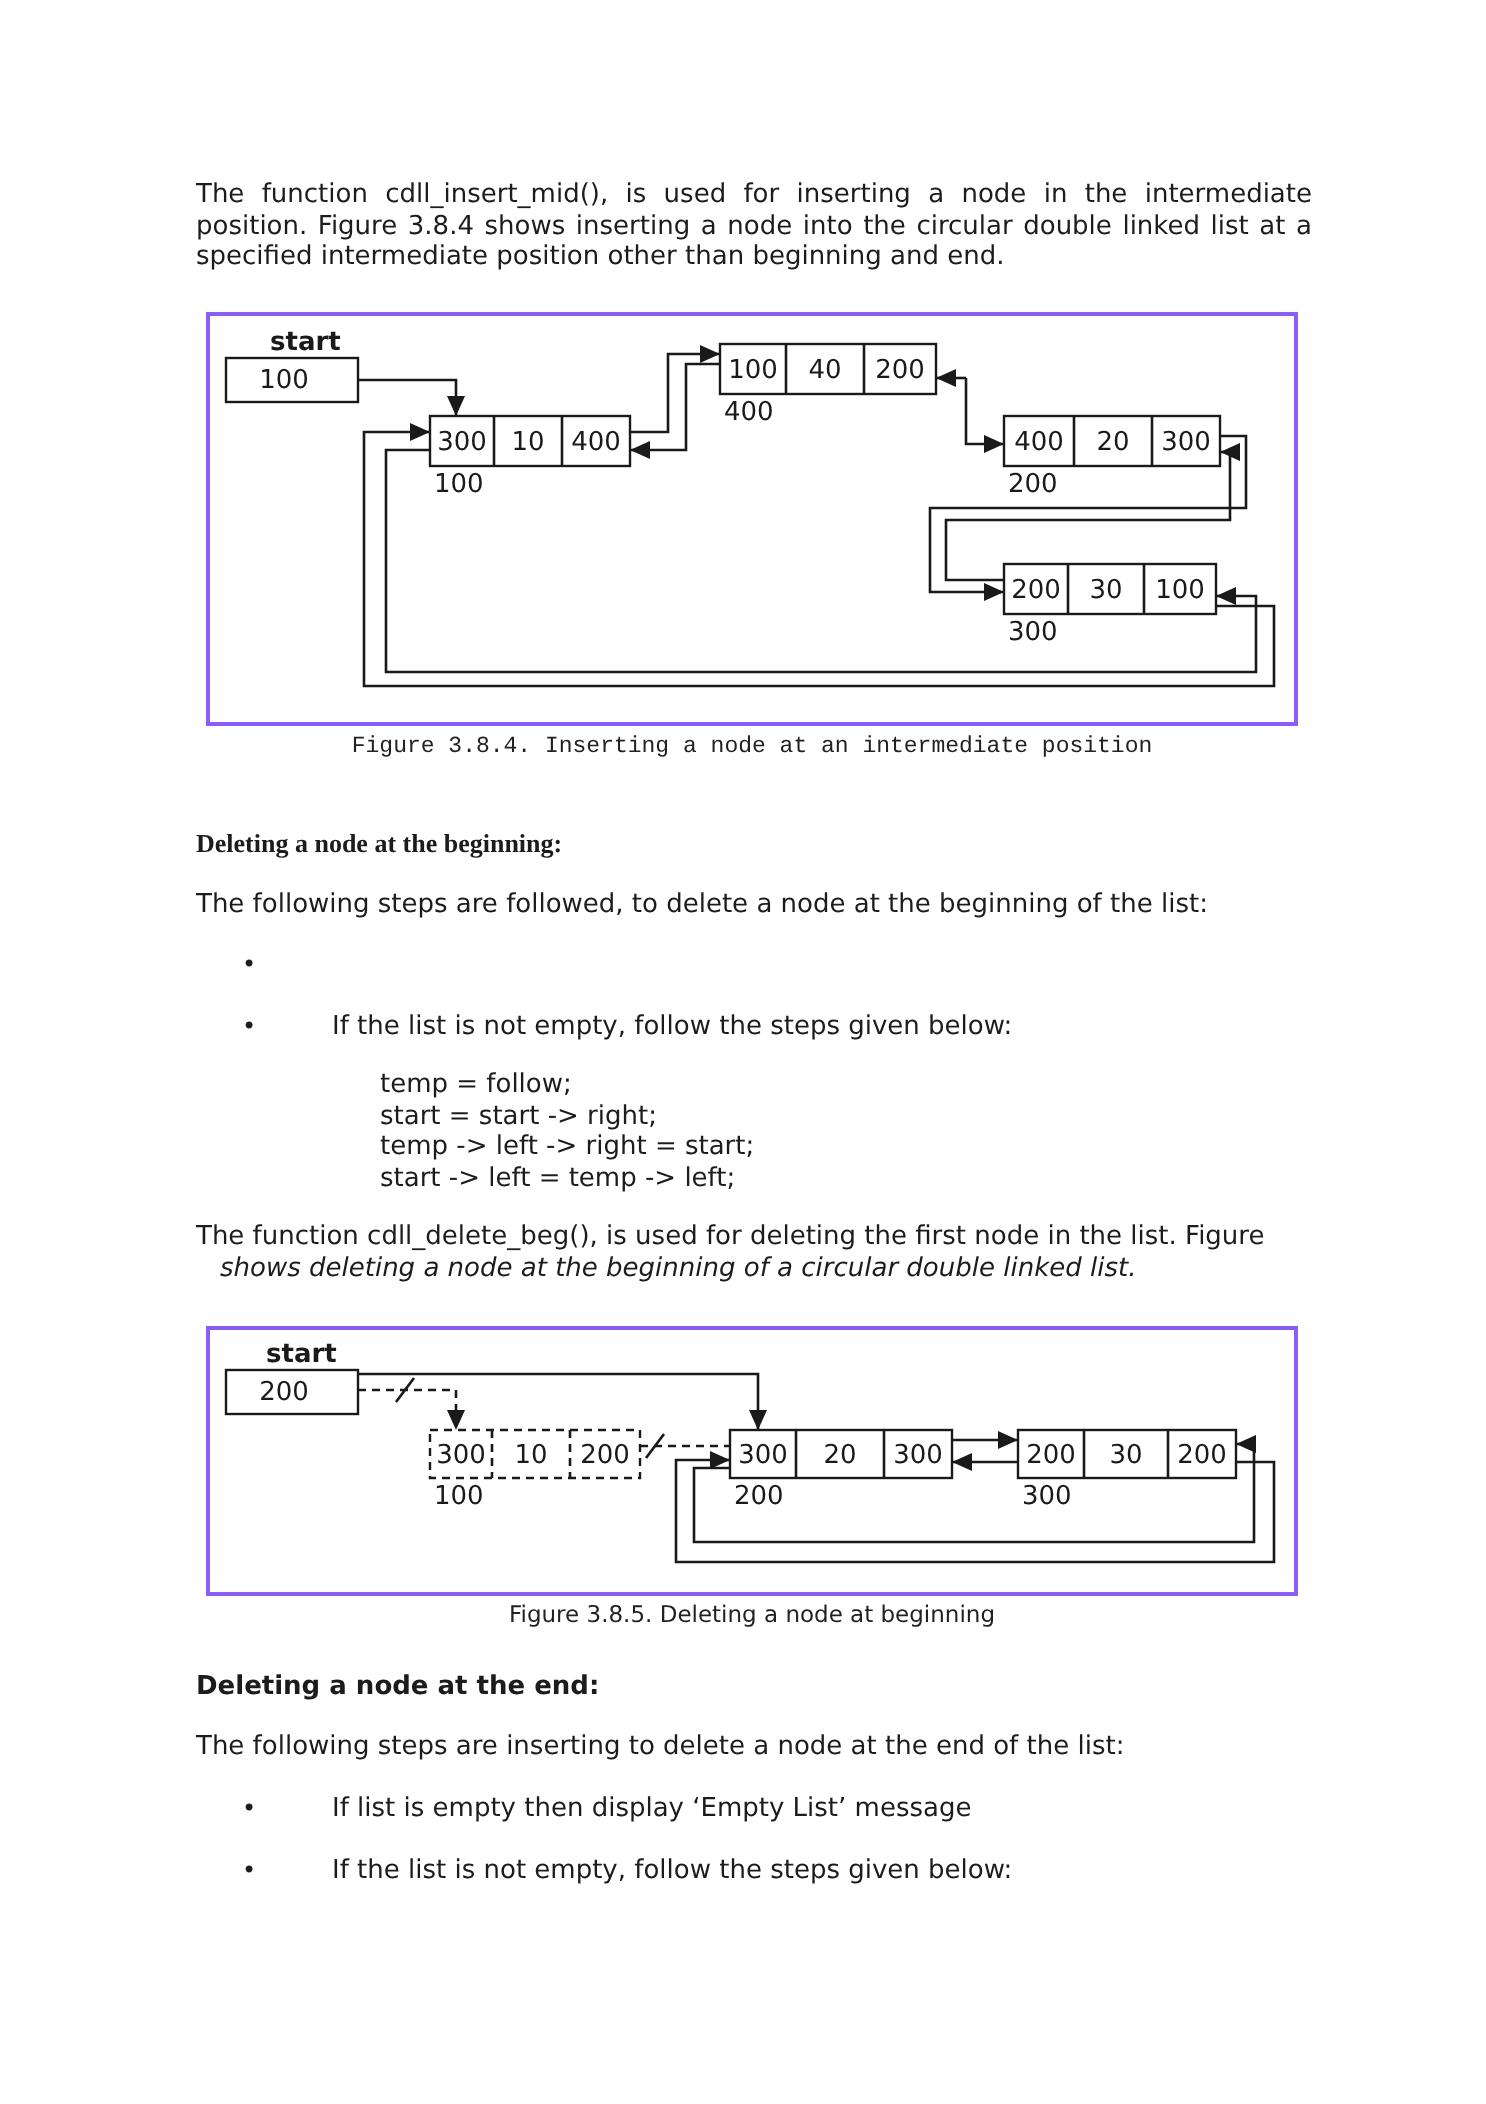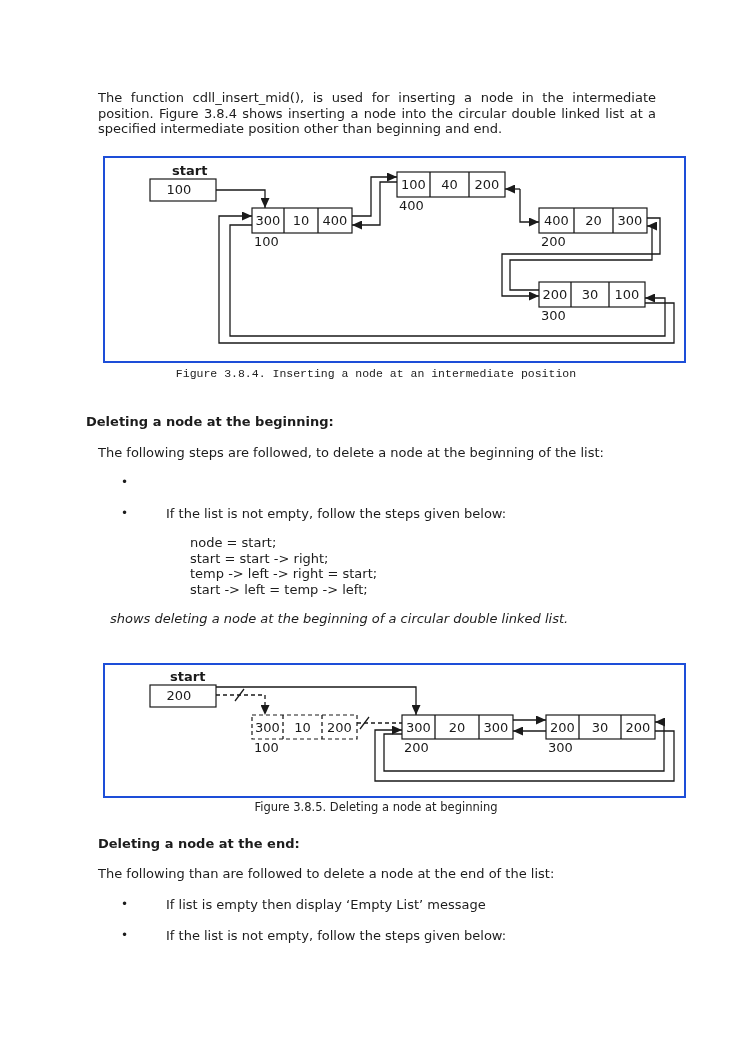--- a/index.html
+++ b/index.html
@@ -9,21 +9,21 @@
     color:#1c1c1c;font-size:13px;line-height:15.5px;
     -webkit-font-smoothing:antialiased;
   }
   .abs{position:absolute;}
   .para{width:558px;text-align:justify;}
   .heading{font-weight:bold;}
   .bullets{width:540px;}
   .bullet-row{display:flex;margin-bottom:15px;}
   .bullet-dot{width:45px;flex:0 0 45px;font-size:12px;}
   .code-block{white-space:pre;line-height:15.5px;}
-  .fig-box{border:2px solid #1d4ed8;background:#ffffff;padding-left:37px;}
+  .fig-box{border:2px solid #8b5cf6;background:#ffffff;}
   .fig-caption{width:546px;text-align:center;font-size:11.5px;color:#222;}
   .closing .l2{padding-left:12px;font-style:italic;}
   svg text{font-family:"DejaVu Sans","Liberation Sans",sans-serif;font-size:13px;fill:#1a1a1a;}
   svg .nlabel{font-size:13px;}
   svg .slabel{font-weight:bold;}
   svg .ln{stroke:#1a1a1a;stroke-width:1.3;fill:none;}
   svg .dashed{stroke-dasharray:4 3;}
   svg .box{stroke:#1a1a1a;stroke-width:1.2;fill:#ffffff;}
 </style>
 </head>
@@ -85,33 +85,34 @@
         <line x1="469" y1="126" x2="469" y2="151" class="ln"></line>
         <text x="415" y="143" text-anchor="middle">200</text>
         <text x="450" y="143" text-anchor="middle">30</text>
         <text x="487" y="143" text-anchor="middle">100</text>
         <text x="401" y="164" class="nlabel">300</text>
       </g>
     </svg>
 </div>
 <div class="abs fig-caption" style="left:103px;top:366px;font-family:Liberation Mono, monospace;">Figure 3.8.4. Inserting a node at an intermediate position</div>
 
-<div class="abs heading" style="left:86px;top:414px;">Deleting a node at the beginning:</div>
+<div class="abs heading" style="left:98px;top:414px;font-family:Liberation Serif, serif;">Deleting a node at the beginning:</div>
 <div class="abs" style="left:98px;top:445px;width:560px;">The following steps are followed, to delete a node at the beginning of the list:</div>
 <div class="abs bullets" style="left:121px;top:475px;" id="bullets-begin">
     <div class="bullet-row">
       <span class="bullet-dot">•</span>
     </div>
     <div class="bullet-row">
       <span class="bullet-dot">•</span>
       <span>If the list is not empty, follow the steps given below:</span>
     </div>
   </div>
-<div class="abs code-block" style="left:190px;top:535px;" id="code-block"><div>node = start;</div><div>start = start -&gt; right;</div><div>temp -&gt; left -&gt; right = start;</div><div>start -&gt; left = temp -&gt; left;</div></div>
+<div class="abs code-block" style="left:190px;top:535px;" id="code-block"><div>temp = follow;</div><div>start = start -&gt; right;</div><div>temp -&gt; left -&gt; right = start;</div><div>start -&gt; left = temp -&gt; left;</div></div>
 <div class="abs closing" style="left:98px;top:611px;width:565px;">
+  <div class="l1">The function cdll_delete_beg(), is used for deleting the first node in the list. Figure</div>
   <div class="l2">shows deleting a node at the beginning of a circular double linked list.</div>
 </div>
 
 <div class="abs fig-box" style="left:103px;top:663px;width:542px;height:131px;">
   <svg id="fig2" width="542" height="131" viewBox="2 2 542 131">
       <defs>
         <marker id="fig2-ah" markerWidth="10" markerHeight="9" refX="10" refY="4.5" orient="auto" markerUnits="userSpaceOnUse">
           <path d="M0,0 L10,4.5 L0,9 z" fill="#1a1a1a"></path>
         </marker>
       </defs>
@@ -154,21 +155,21 @@
         <text x="422.5" y="68.5" text-anchor="middle">200</text>
         <text x="460" y="68.5" text-anchor="middle">30</text>
         <text x="498" y="68.5" text-anchor="middle">200</text>
         <text x="408" y="89" class="nlabel">300</text>
       </g>
     </svg>
 </div>
 <div class="abs fig-caption" style="left:103px;top:800px;">Figure 3.8.5. Deleting a node at beginning</div>
 
 <div class="abs heading" style="left:98px;top:836px;">Deleting a node at the end:</div>
-<div class="abs" style="left:98px;top:866px;width:560px;">The following than are followed to delete a node at the end of the list:</div>
+<div class="abs" style="left:98px;top:866px;width:560px;">The following steps are inserting to delete a node at the end of the list:</div>
 <div class="abs bullets" style="left:121px;top:897px;" id="bullets-end">
     <div class="bullet-row">
       <span class="bullet-dot">•</span>
       <span>If list is empty then display ‘Empty List’ message</span>
     </div>
     <div class="bullet-row">
       <span class="bullet-dot">•</span>
       <span>If the list is not empty, follow the steps given below:</span>
     </div>
   </div>

